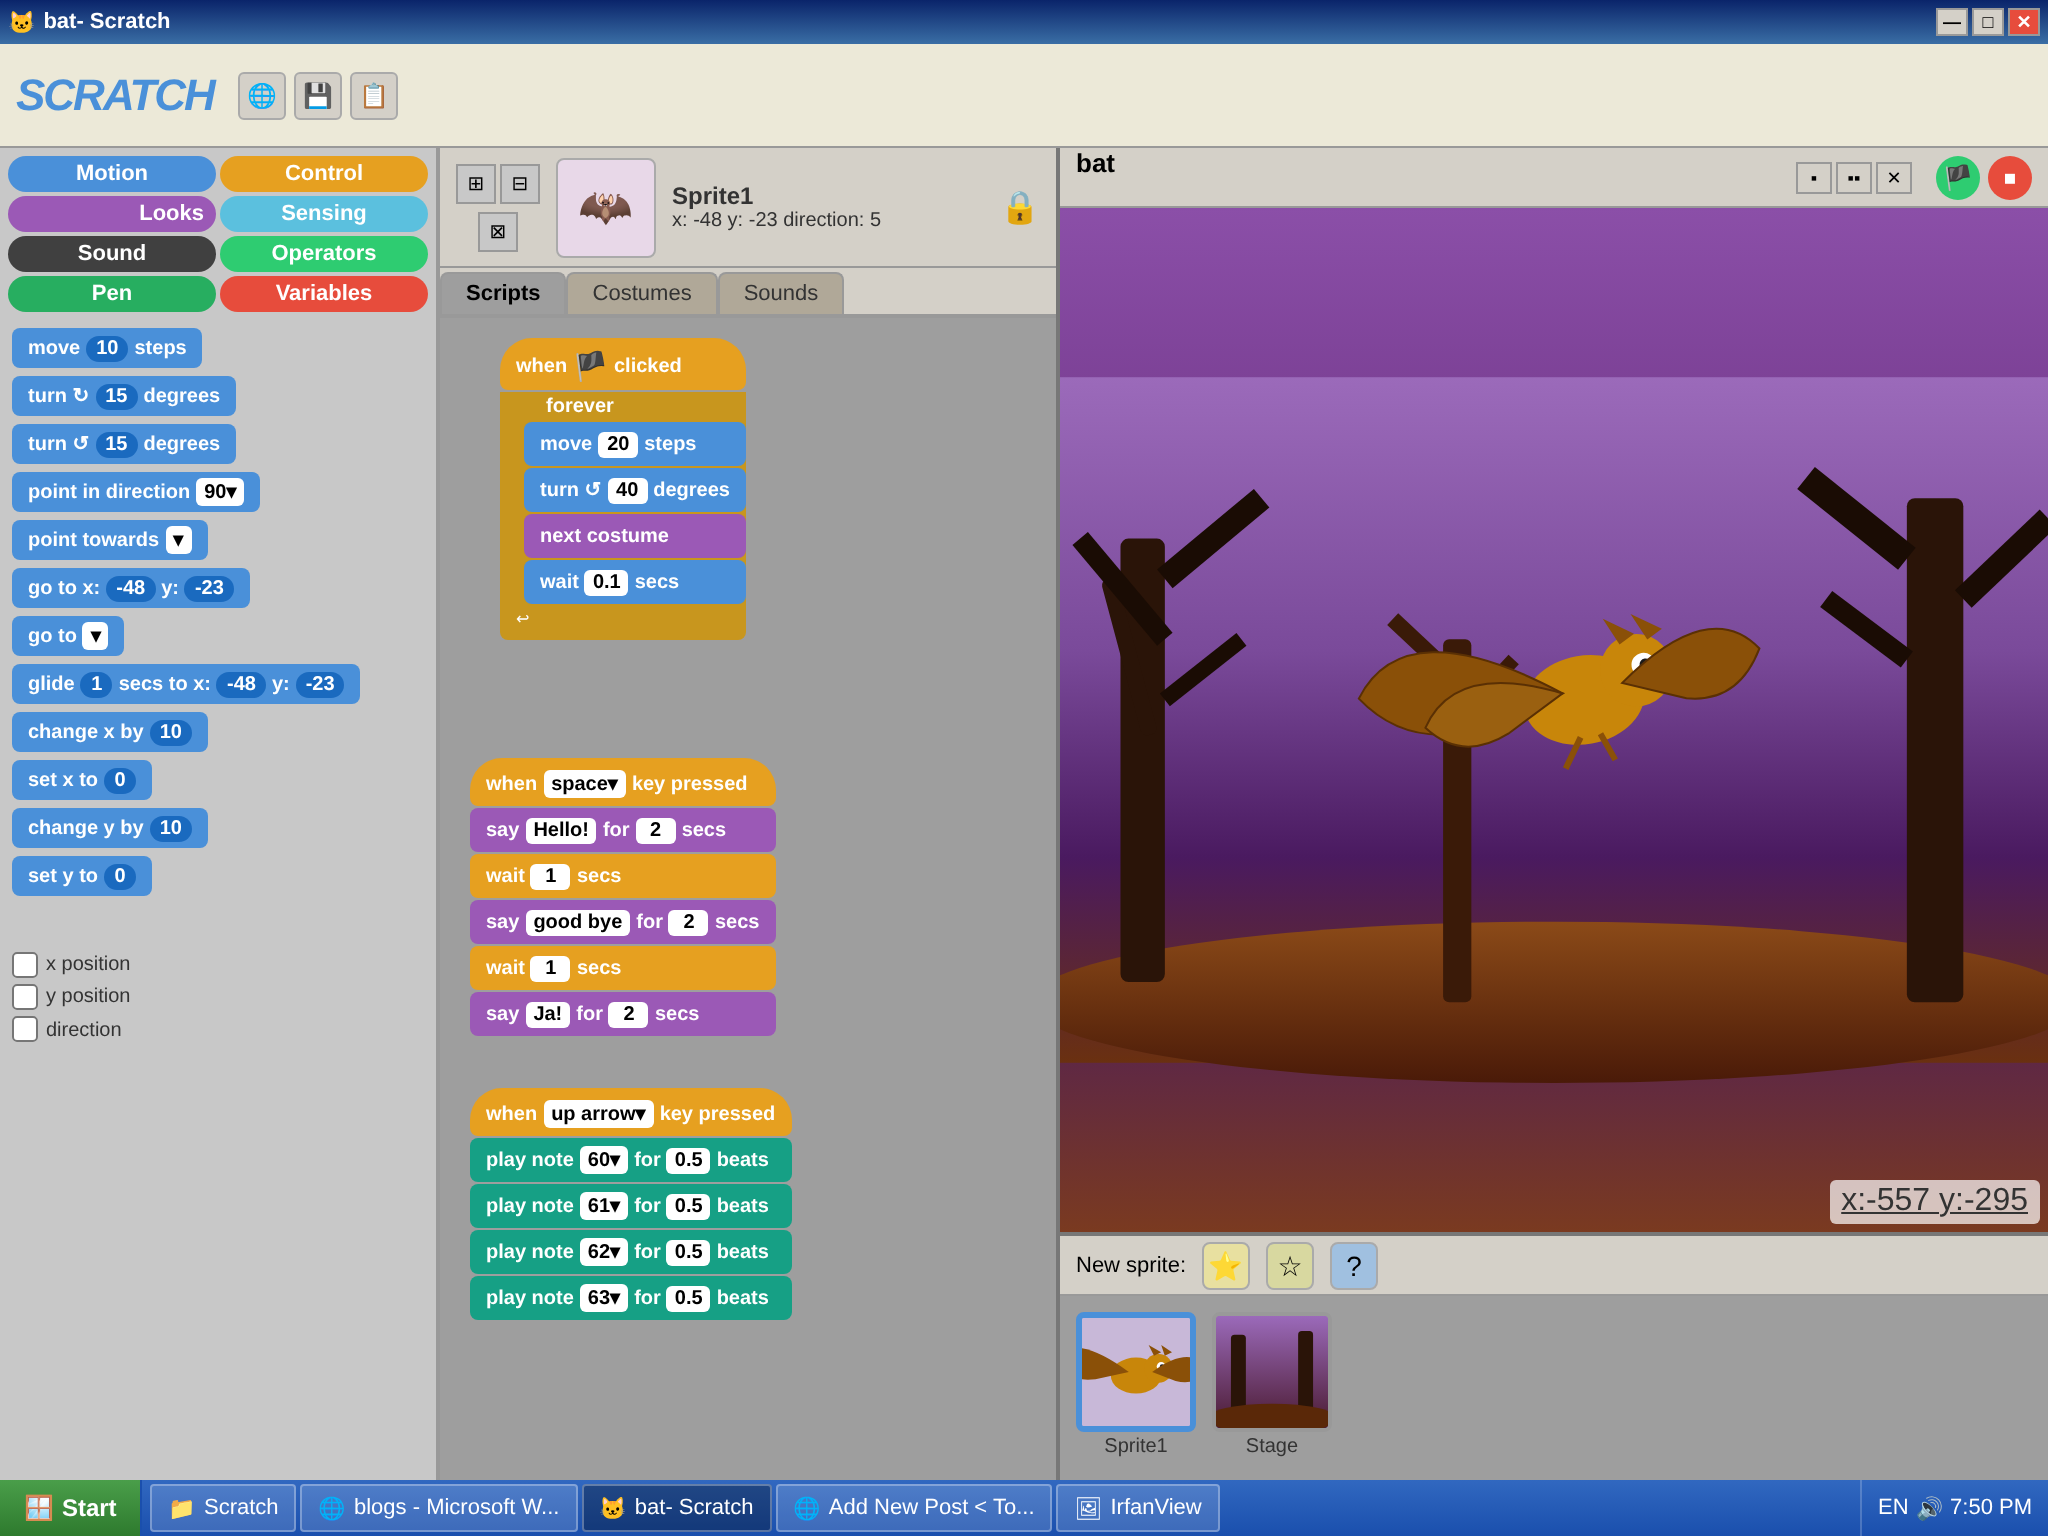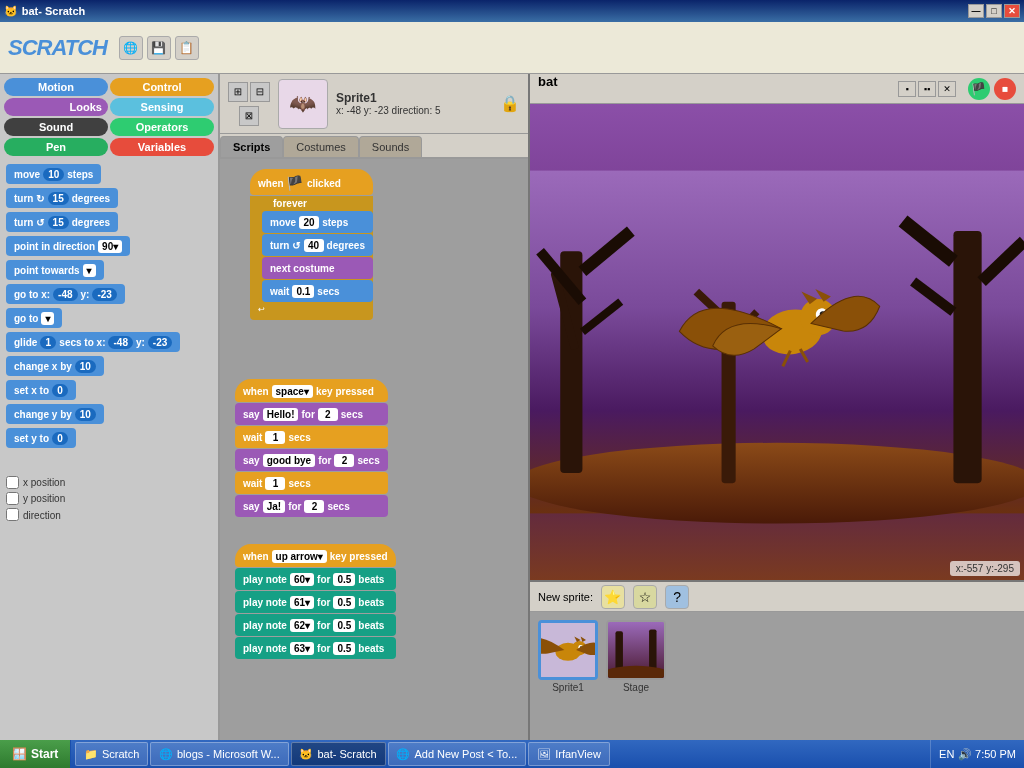--- a/index.html
+++ b/index.html
@@ -186,21 +186,21 @@
 
     #stage-canvas {
       width: 100%; height: calc(100% - 30px);
       background: linear-gradient(to bottom, #8b4fa8 0%, #6a3080 40%, #4a1a60 70%, #7a3a20 100%);
       position: relative; overflow: hidden;
     }
     
     .stage-bg { width: 100%; height: 100%; position: absolute; top: 0; left: 0; }
 
     #sprite-gallery {
-      height: 160px; background: #9e9e9e;
+      height: 124px; background: #9e9e9e;
       border-top: 2px solid #777;
     }
     #sprite-gallery-header {
       background: #d4d0c8; padding: 4px 8px;
       display: flex; align-items: center; gap: 8px;
       border-bottom: 1px solid #999; height: 30px;
     }
     .gallery-btn {
       width: 24px; height: 24px; background: #e8e0a0;
       border: 1px solid #aaa; border-radius: 4px;
@@ -218,22 +218,22 @@
     .sprite-thumb-img {
       width: 60px; height: 60px; background: #d4b8e0;
       border: 2px solid #999; border-radius: 4px;
       display: flex; align-items: center; justify-content: center;
       font-size: 24px; overflow: hidden;
     }
     .sprite-thumb-img.selected { border-color: #4a90d9; border-width: 3px; }
     .sprite-thumb-label { font-size: 10px; color: #333; text-align: center; }
     #coords-display {
       position: absolute; bottom: 4px; right: 4px;
-      font-size: 10px; color: #333; background: rgba(255,255,255,0.7);
-      padding: 2px 6px; border-radius: 3px;
+      font-size: 16px; color: #333; background: rgba(255,255,255,0.7);
+      padding: 2px 6px; border-radius: 3px; text-decoration: underline;
     }
 
     
     #taskbar {
       height: 28px; background: linear-gradient(to bottom, #3168c0, #1a4fad);
       display: flex; align-items: stretch; position: absolute;
       bottom: 0; left: 0; right: 0;
     }
     #start-btn {
       background: linear-gradient(to bottom, #4a9e4a, #2e7a2e);

